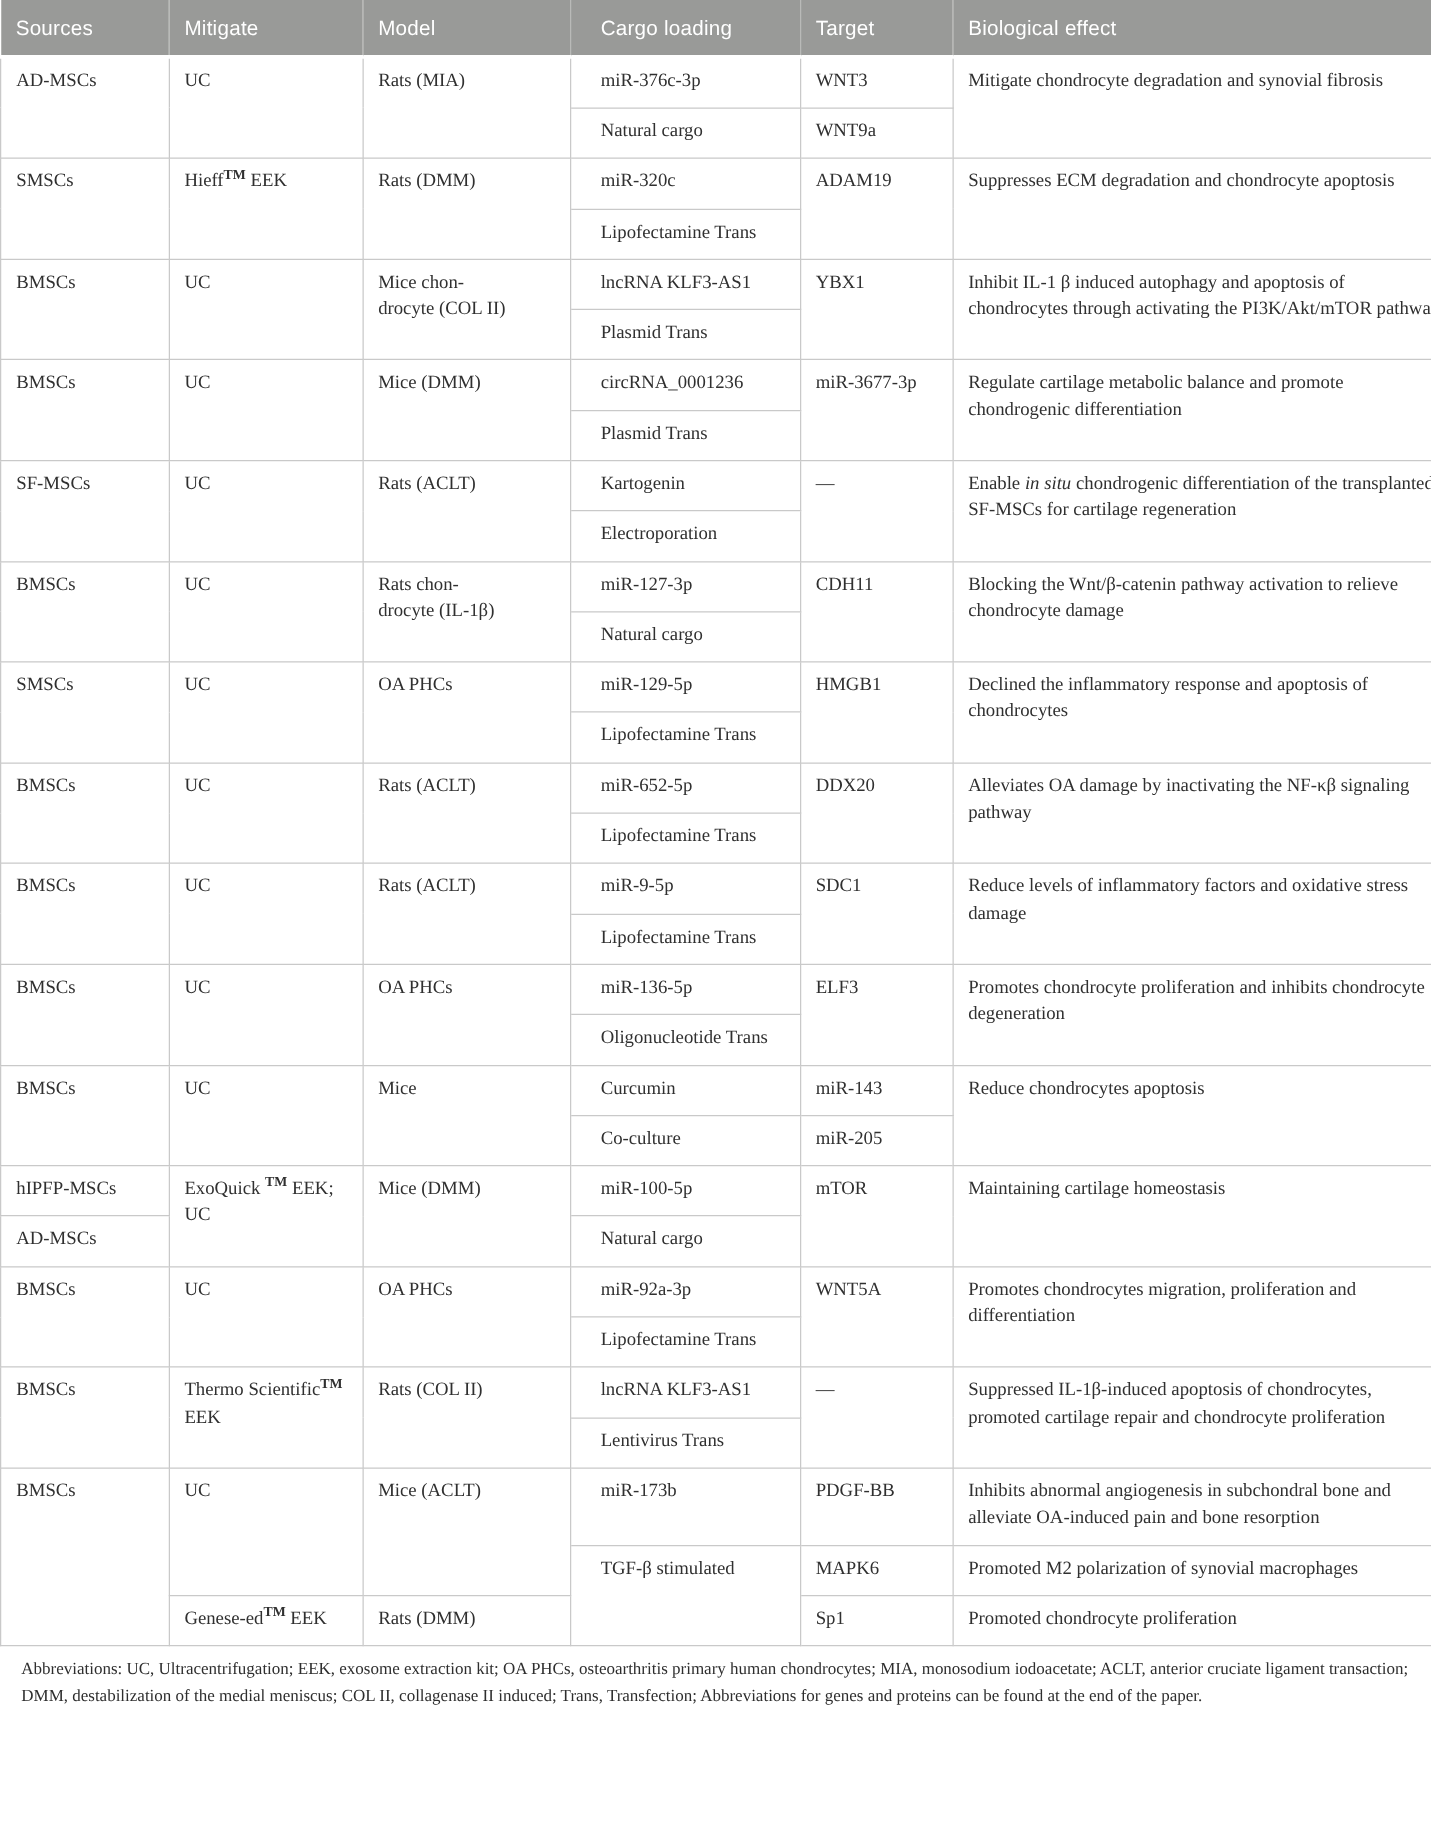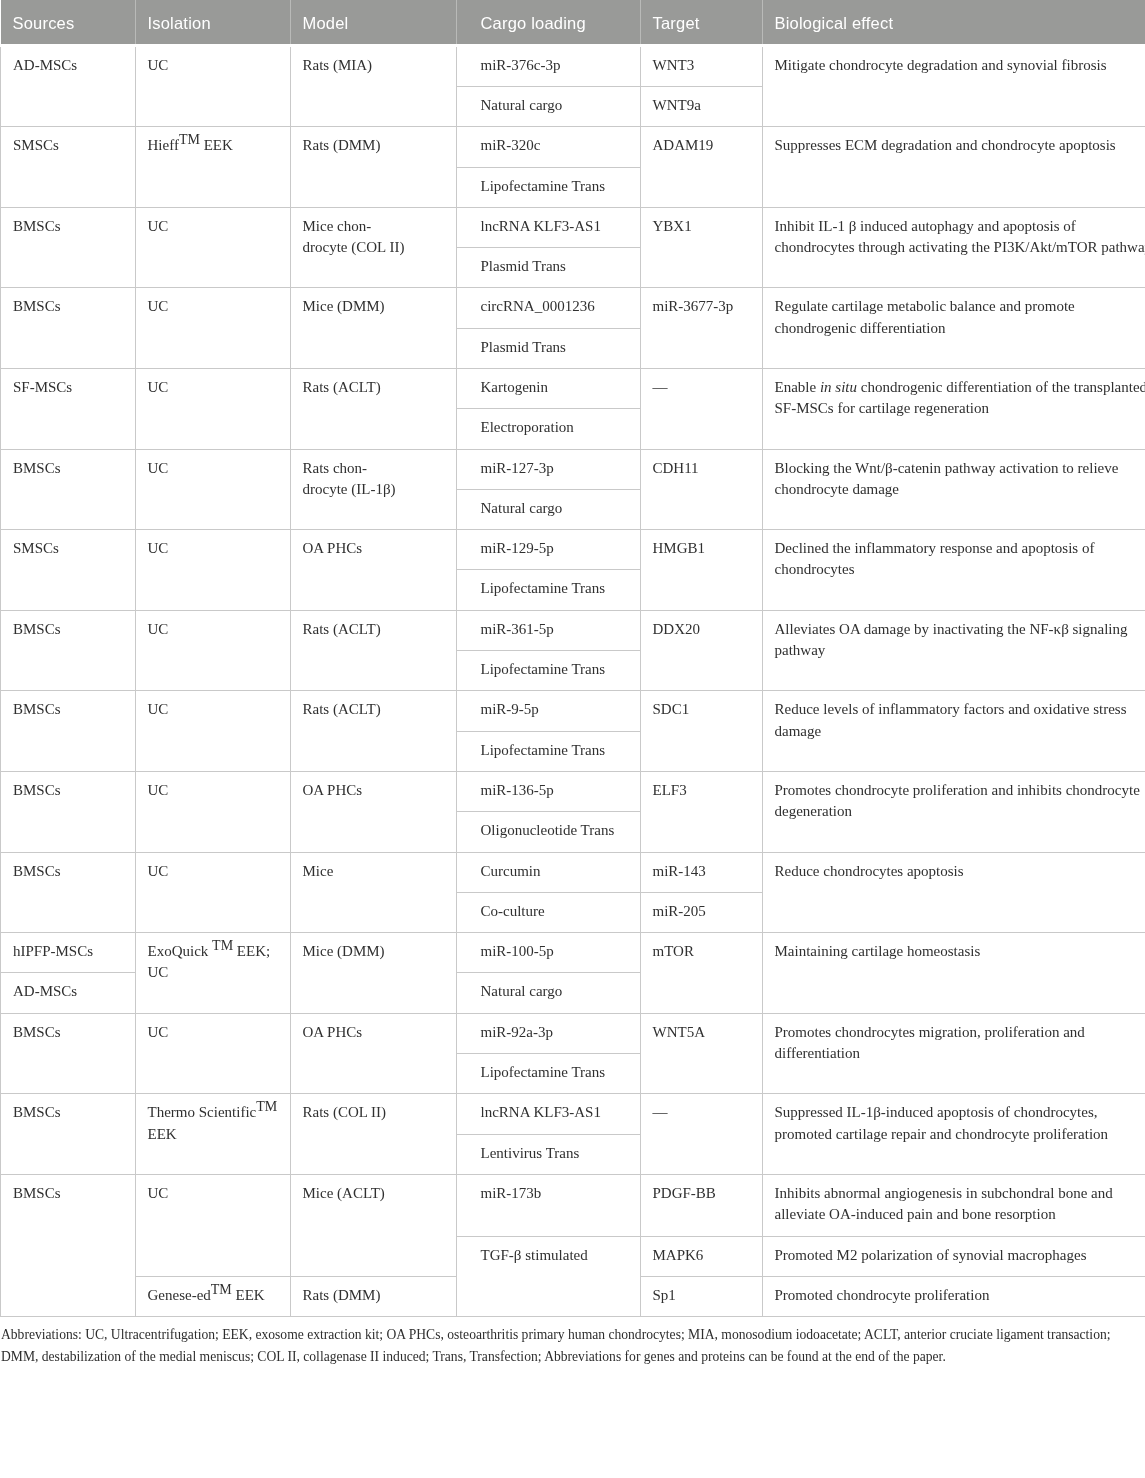--- a/index.html
+++ b/index.html
@@ -38,38 +38,38 @@
     line-height:1.42;
     color:#303030;
     word-wrap:break-word;
   }
   .col-sources{width:110px;}
   .col-isolation{width:130px;}
   .col-model{width:141px;}
   .col-cargo{width:147px;padding-left:24px;}
   .col-target{width:97px;}
   .col-effect{width:382px;}
-  sup{font-size:14px;line-height:0;vertical-align:super;}
+  sup{font-size:11px;line-height:0;vertical-align:super;font-weight:bold;}
   i{font-style:italic;}
   .footnote{
-    margin:7px 1px 0 1px;
+    margin:7px 1px 0 17px;
     font-size:13.6px;
     line-height:1.62;
     color:#2e2e2e;
   }
 </style>
 </head>
 <body>
 
 <div class="page">
   <table class="data-table">
     <thead>
       <tr>
           <th class="col-sources">Sources</th>
-          <th class="col-isolation">Isolation</th>
+          <th class="col-isolation">Mitigate</th>
           <th class="col-model">Model</th>
           <th class="col-cargo">Cargo loading</th>
           <th class="col-target">Target</th>
           <th class="col-effect">Biological effect</th>
         </tr>
     </thead>
     <tbody>
         <tr>
           <td class="col-sources" rowspan="2">AD-MSCs</td>
           <td class="col-isolation" rowspan="2">UC</td>
@@ -145,21 +145,21 @@
           <td class="col-target" rowspan="2">HMGB1</td>
           <td class="col-effect" rowspan="2">Declined the inflammatory response and apoptosis of chondrocytes</td>
         </tr>
         <tr>
           <td class="col-cargo">Lipofectamine Trans</td>
         </tr>
         <tr>
           <td class="col-sources" rowspan="2">BMSCs</td>
           <td class="col-isolation" rowspan="2">UC</td>
           <td class="col-model" rowspan="2">Rats (ACLT)</td>
-          <td class="col-cargo">miR-361-5p</td>
+          <td class="col-cargo">miR-652-5p</td>
           <td class="col-target" rowspan="2">DDX20</td>
           <td class="col-effect" rowspan="2">Alleviates OA damage by inactivating the NF-κβ signaling pathway</td>
         </tr>
         <tr>
           <td class="col-cargo">Lipofectamine Trans</td>
         </tr>
         <tr>
           <td class="col-sources" rowspan="2">BMSCs</td>
           <td class="col-isolation" rowspan="2">UC</td>
           <td class="col-model" rowspan="2">Rats (ACLT)</td>

